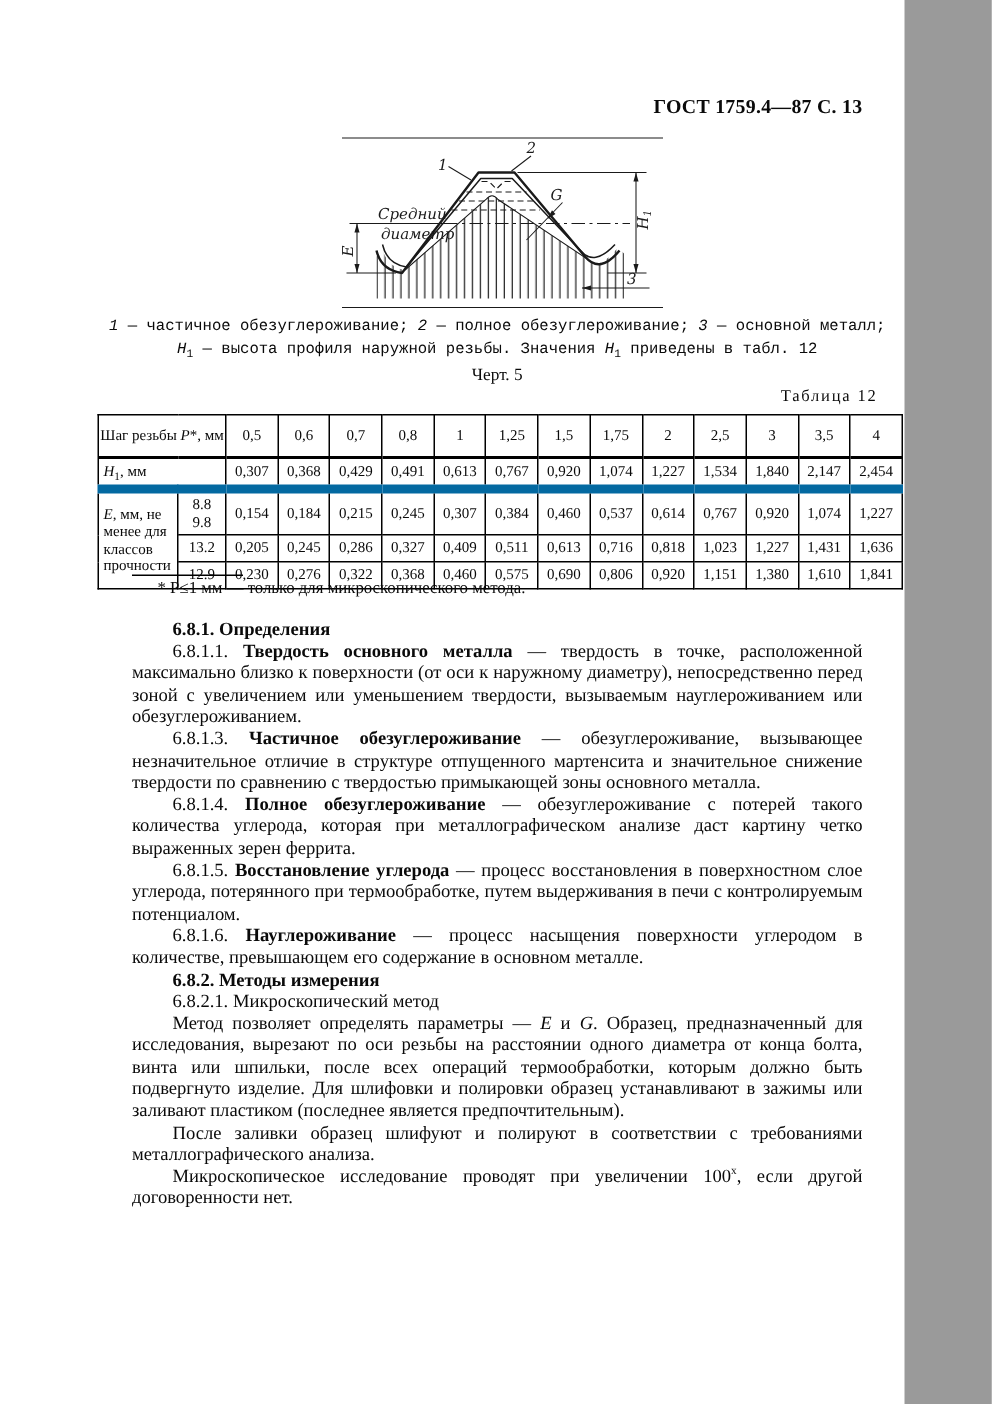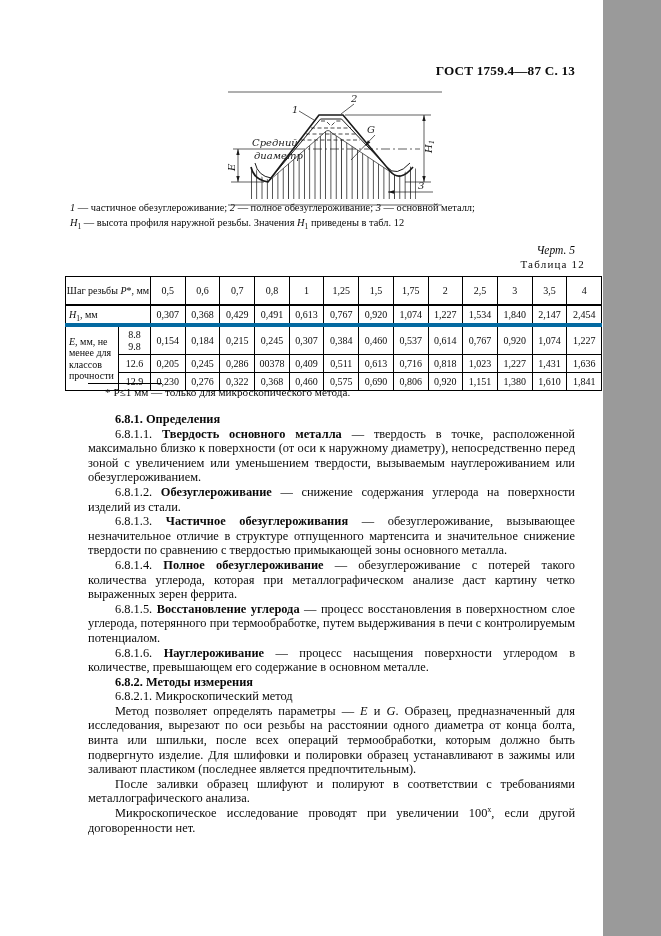--- a/index.html
+++ b/index.html
@@ -7,43 +7,43 @@
     position:relative; width:603px; height:936px; background:#ffffff;
     font-family:"Liberation Serif","DejaVu Serif",serif; color:#0a0a0a; overflow:hidden;
   }
   .doc-header{
     position:absolute; top:63px; left:88px; width:487px;
     text-align:right; font-weight:bold; font-size:13.2px; letter-spacing:.2px;
   }
   .figure-wrap{position:absolute; top:87px; left:228px; width:214px; height:120px;}
   .figure-wrap svg{display:block;}
   .fig-caption{
-    position:absolute; top:200px; left:70px; width:523px;
-    text-align:left; font-size:10.4px; line-height:15px;
+    position:absolute; top:211px; left:70px; width:523px;
+    text-align:center; font-size:10.4px; line-height:15px;font-family:Liberation Mono, monospace;
   }
   .chert{
     position:absolute; top:244px; left:88px; width:487px;
-    text-align:right; font-size:11.5px;font-style:italic;
+    text-align:center; font-size:11.5px;
   }
   .tab-label{
     position:absolute; top:258px; left:48px; width:537px;
     text-align:right; font-size:11px; letter-spacing:1.2px;
   }
   table.gost{
     position:absolute; top:276px; left:65px; width:537px;
     border-collapse:collapse; table-layout:fixed;
     font-size:10px; line-height:11.5px;padding-left:21px;
   }
   table.gost{border:1.6px solid #000;}
   table.gost th, table.gost td{
     border:1px solid #000; text-align:center; vertical-align:middle;
     padding:1px 0; font-weight:normal;
   }
   table.gost tr.hdr th{border-bottom:2.6px solid #000; height:25px;}
-  table.gost tr.h1row td{border-bottom:4px solid #0369a1; height:15px;}
+  table.gost tr.h1row td{border-bottom:6px solid #0369a1; height:15px;}
   table.gost tr.erow1 td{height:25px;}
   table.gost tr.erow td{height:15px;}
   table.gost td.lab, table.gost th.lab{text-align:left; padding:1px 3px;}
   .fn-rule{position:absolute; top:383px; left:88px; width:74px; border-top:1.1px solid #000;}
   .footnote{
     position:absolute; top:386px; left:88px; width:487px;
     font-size:11.2px; text-indent:17px;
   }
   .body-text{
     position:absolute; top:412px; left:88px; width:487px;
@@ -200,25 +200,25 @@
           <td>0,384</td>
           <td>0,460</td>
           <td>0,537</td>
           <td>0,614</td>
           <td>0,767</td>
           <td>0,920</td>
           <td>1,074</td>
           <td>1,227</td>
         </tr>
         <tr class="erow">
-          <td>12.6</td>
+          <td>13.2</td>
           <td>0,205</td>
           <td>0,245</td>
           <td>0,286</td>
-          <td>00378</td>
+          <td>0,327</td>
           <td>0,409</td>
           <td>0,511</td>
           <td>0,613</td>
           <td>0,716</td>
           <td>0,818</td>
           <td>1,023</td>
           <td>1,227</td>
           <td>1,431</td>
           <td>1,636</td>
         </tr>
@@ -240,22 +240,21 @@
         </tr>
       </tbody>
   </table>
 
   <div class="fn-rule"></div>
   <div class="footnote">* Р≤1 мм — только для микроскопического метода.</div>
 
   <div class="body-text" id="body-text">
       <p class="heading"><span class="b">6.8.1. Определения</span></p>
       <p><span>6.8.1.1. </span><span class="b">Твердость основного металла</span><span> — твердость в точке, расположенной максимально близко к поверхности (от оси к наружному диаметру), непосредственно перед зоной с увеличением или уменьшением твердости, вызываемым науглероживанием или обезуглероживанием.</span></p>
-      <p><span>6.8.1.2. </span><span class="b">Обезуглероживание</span><span> — снижение содержания углерода на поверхности изделий из стали.</span></p>
-      <p><span>6.8.1.3. </span><span class="b">Частичное обезуглероживания</span><span> — обезуглероживание, вызывающее незначительное отличие в структуре отпущенного мартенсита и значительное снижение твердости по сравнению с твердостью примыкающей зоны основного металла.</span></p>
+      <p><span>6.8.1.3. </span><span class="b">Частичное обезуглероживание</span><span> — обезуглероживание, вызывающее незначительное отличие в структуре отпущенного мартенсита и значительное снижение твердости по сравнению с твердостью примыкающей зоны основного металла.</span></p>
       <p><span>6.8.1.4. </span><span class="b">Полное обезуглероживание</span><span> — обезуглероживание с потерей такого количества углерода, которая при металлографическом анализе даст картину четко выраженных зерен феррита.</span></p>
       <p><span>6.8.1.5. </span><span class="b">Восстановление углерода</span><span> — процесс восстановления в поверхностном слое углерода, потерянного при термообработке, путем выдерживания в печи с контролируемым потенциалом.</span></p>
       <p><span>6.8.1.6. </span><span class="b">Науглероживание</span><span> — процесс насыщения поверхности углеродом в количестве, превышающем его содержание в основном металле.</span></p>
       <p class="heading"><span class="b">6.8.2. Методы измерения</span></p>
       <p><span>6.8.2.1. Микроскопический метод</span></p>
       <p><span>Метод позволяет определять параметры — </span><span class="i">Е</span><span> и </span><span class="i">G</span><span>. Образец, предназначенный для исследования, вырезают по оси резьбы на расстоянии одного диаметра от конца болта, винта или шпильки, после всех операций термообработки, которым должно быть подвергнуто изделие. Для шлифовки и полировки образец устанавливают в зажимы или заливают пластиком (последнее является предпочтительным).</span></p>
       <p><span>После заливки образец шлифуют и полируют в соответствии с требованиями металлографического анализа.</span></p>
       <p><span>Микроскопическое исследование проводят при увеличении 100</span><sup>х</sup><span>, если другой договоренности нет.</span></p>
     </div>
 

